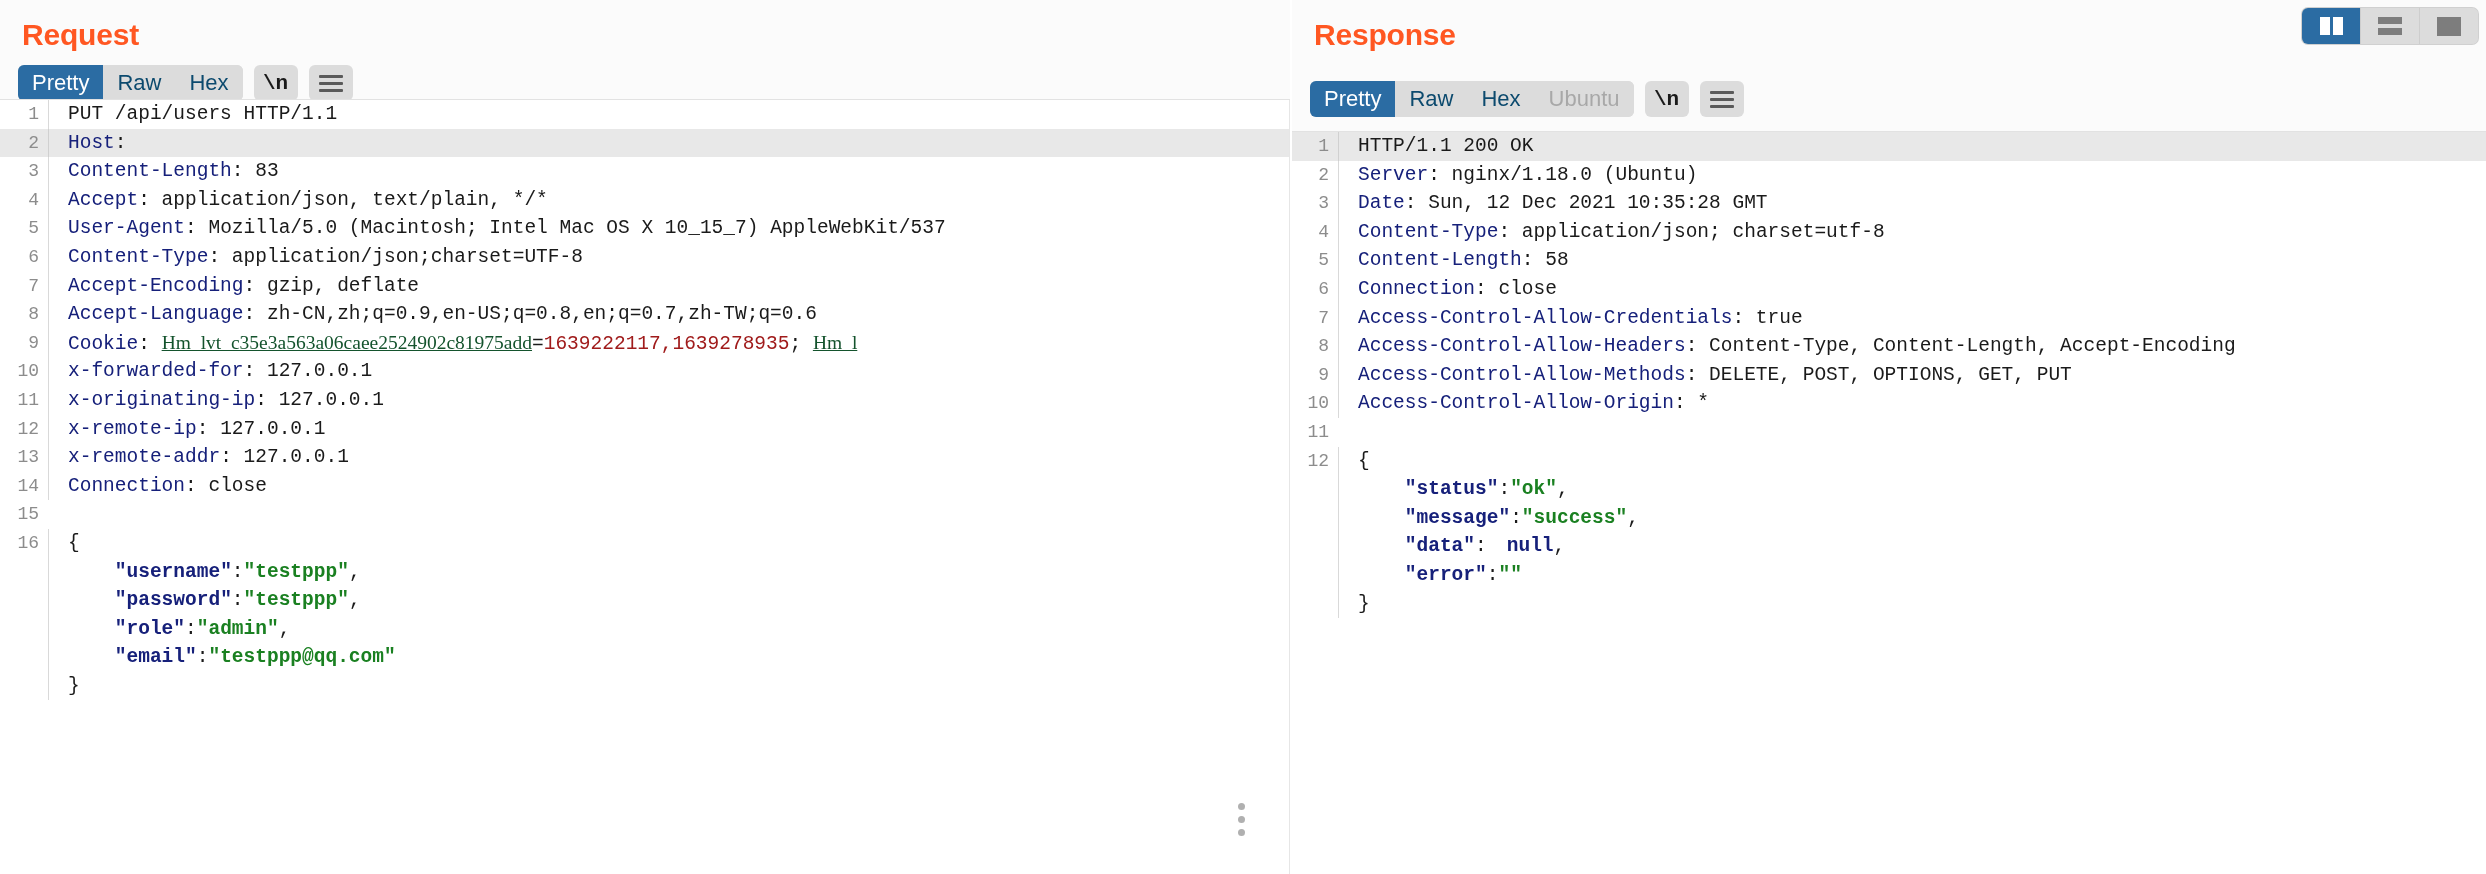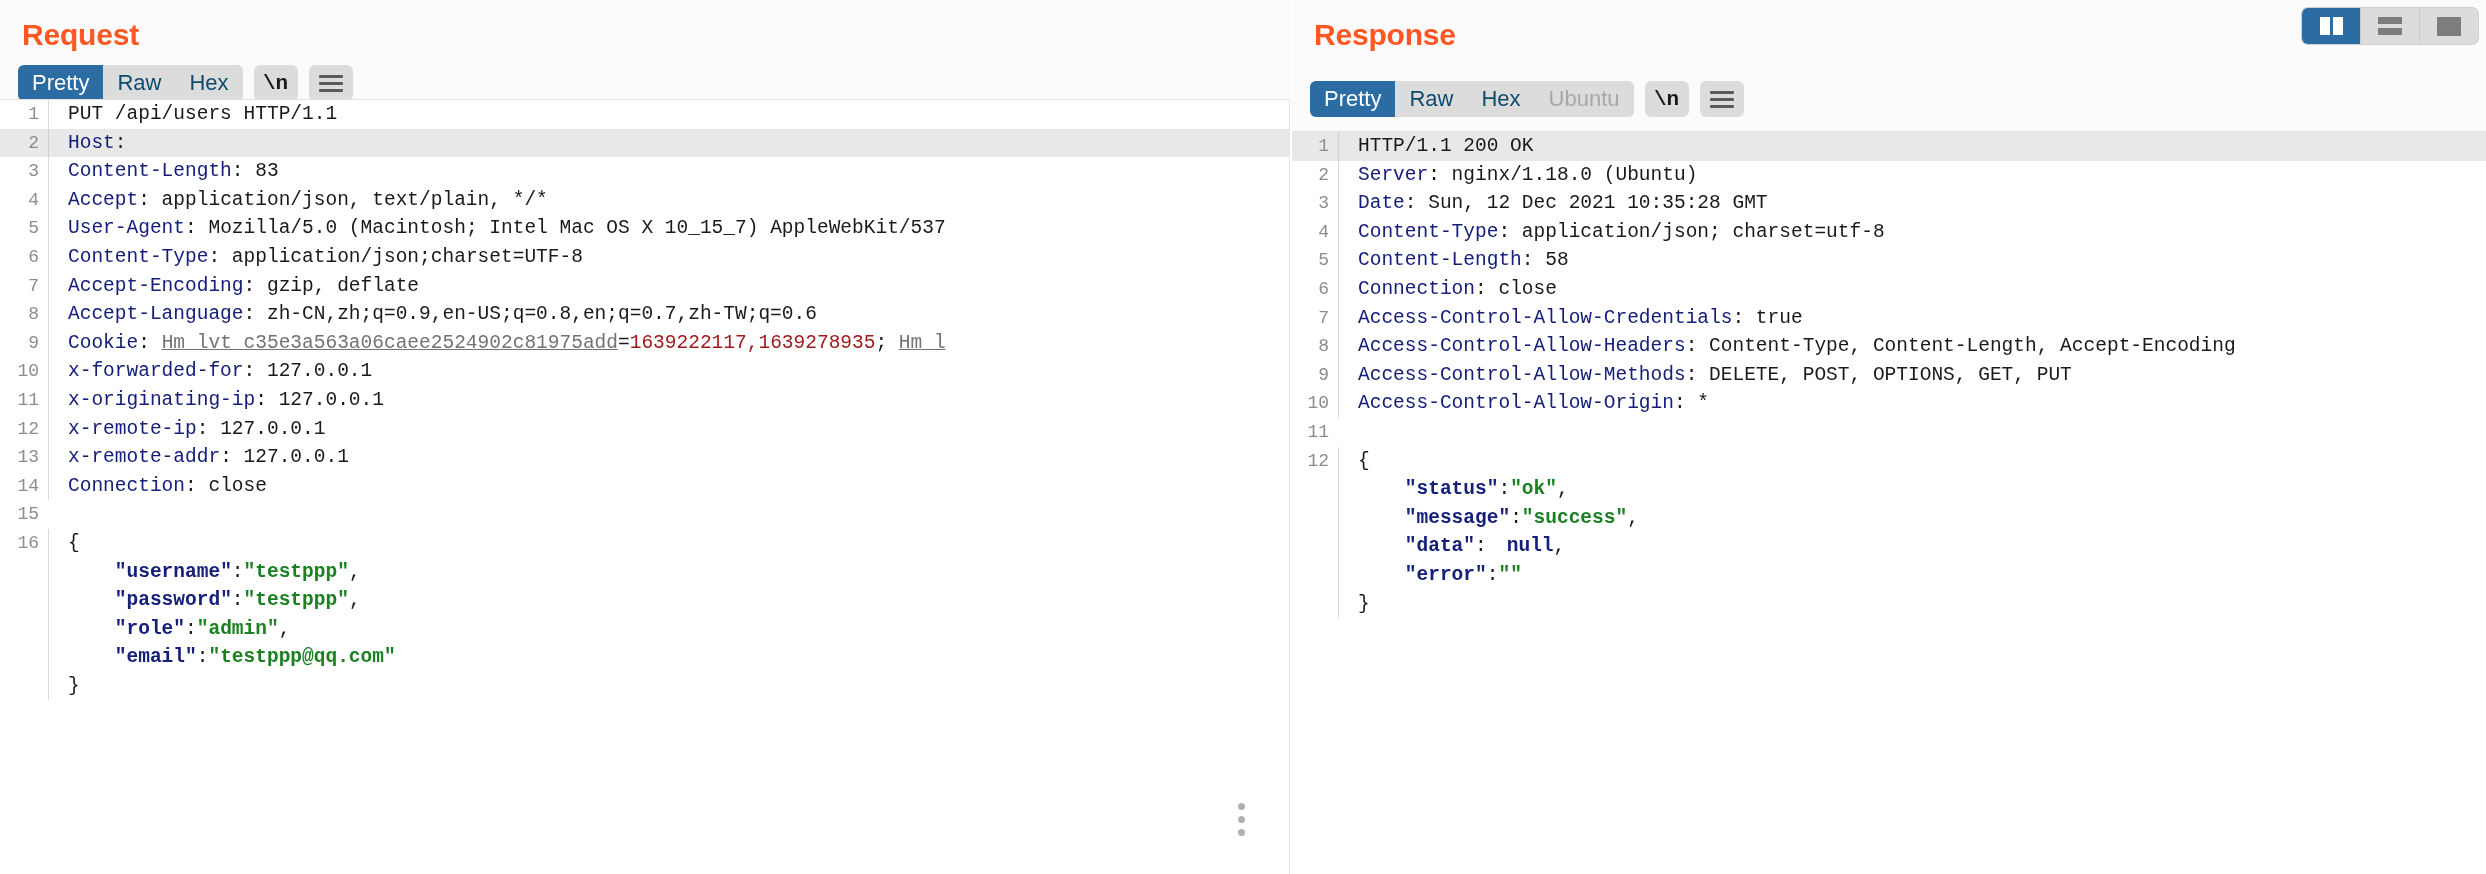--- a/index.html
+++ b/index.html
@@ -195,21 +195,21 @@
     border-left: 1px solid #d9d9d9;
     line-height: 28.6px;
     color: #1a1a1a;
     overflow: hidden;
     box-sizing: border-box;
   }
   .code-line.hl .code-text { border-left-color: #d0d0d0; }
 
   
   .hdr   { color: #16207a; font-weight: normal; }
-  .ck    { color: #737373; text-decoration: underline; }
+  .ck    { color: #14532d; text-decoration: underline; font-family: Liberation Serif, serif; }
   .ckv   { color: #a01b1b; }
   .jkey  { color: #16207a; font-weight: bold; }
   .jstr  { color: #1a8021; font-weight: bold; }
   .jnull { color: #16207a; font-weight: bold; margin-left: 20px; }
   .punc  { color: #1a1a1a; }
 
   
   .drag-dots {
     position: absolute;
     bottom: 38px;

